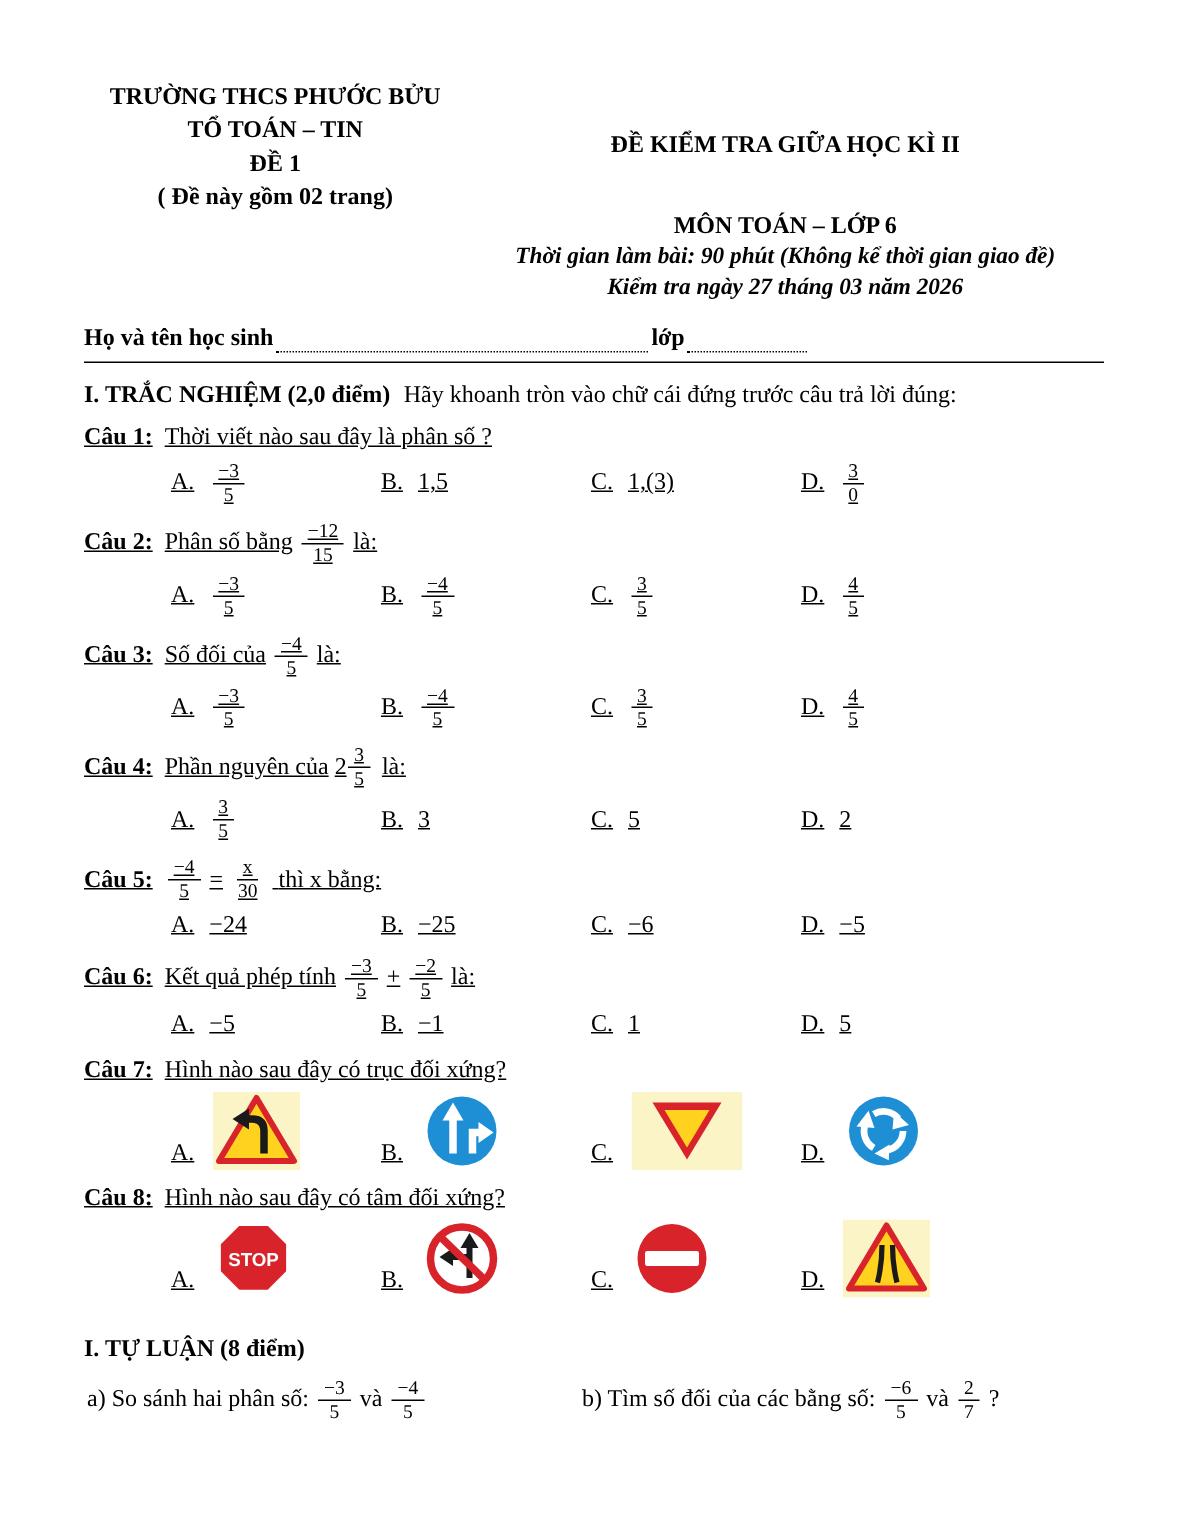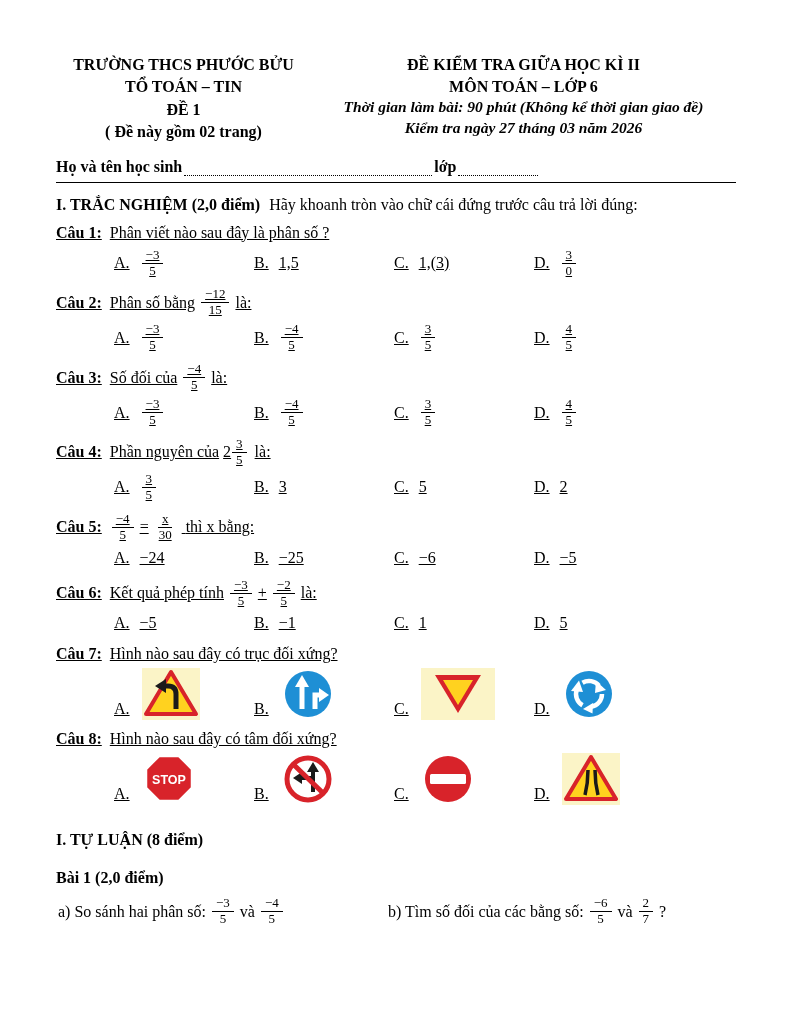--- a/index.html
+++ b/index.html
@@ -6,21 +6,21 @@
   .page{
     width:792px;height:1024px;margin:0 auto;background:#ffffff;
     box-sizing:border-box;padding:54px 56px 17px 56px;
     font-family:"Liberation Serif","DejaVu Serif",serif;
     font-size:16px;color:#000;overflow:hidden;position:relative;
   }
   
   .header{display:flex;}
   .h-left{width:255px;text-align:center;font-weight:bold;line-height:1.4;}
   .h-right{flex:1;text-align:center;line-height:1.35;}
-  .h-right .b{font-weight:bold;}
+  .h-right .b{font-weight:bold;margin-top:32px;}
   .h-right .i{font-weight:bold;font-style:italic;font-size:15.5px;}
   
   .student{display:flex;align-items:flex-end;margin-top:14px;}
   .student .lbl{font-weight:bold;white-space:nowrap;}
   .dots{border-bottom:1.6px dotted #000;height:13px;margin:0 2px;}
   .dots1{width:248px;}
   .dots2{width:80px;}
   .rule{border-top:1.6px solid #000;margin-top:6px;}
   
   .sec{margin-top:13px;}
@@ -84,21 +84,21 @@
 
   <div class="sec">
     <span class="bold">I. TRẮC NGHIỆM (2,0 điểm)</span>
     <span>Hãy khoanh tròn vào chữ cái đứng trước câu trả lời đúng:</span>
   </div>
 
   <div>
       <div class="question">
         <div class="prompt">
           <span class="qlabel">Câu 1:</span>
-          <span class="seg-text">Phân viết nào sau đây là phân số ?</span>
+          <span class="seg-text">Thời viết nào sau đây là phân số ?</span>
         </div>
         <div class="options">
           <div class="option">
             <span class="opt-label">A.</span>
             <span class="opt-content">
               <span class="frac">
                 <span class="num">−3</span>
                 <span class="den">5</span>
               </span>
             </span>
@@ -453,21 +453,20 @@
                   <path d="M23 42 Q26 30 26 17" stroke="#1a1a1a" stroke-width="3.5" fill="none"></path>
                   <path d="M36 42 Q33 30 33 17" stroke="#1a1a1a" stroke-width="3.5" fill="none"></path>
                 </svg></span>
             </span>
           </div>
         </div>
       </div>
     </div>
 
   <div class="tl-title">I. TỰ LUẬN (8 điểm)</div>
-  <div class="bai-title">Bài 1 (2,0 điểm)</div>
   <div class="bai-parts">
       <div class="part">
         <span class="seg-text">a) So sánh hai phân số:</span>
         <span class="frac">
           <span class="num">−3</span>
           <span class="den">5</span>
         </span>
         <span class="seg-text">và</span>
         <span class="frac">
           <span class="num">−4</span>

